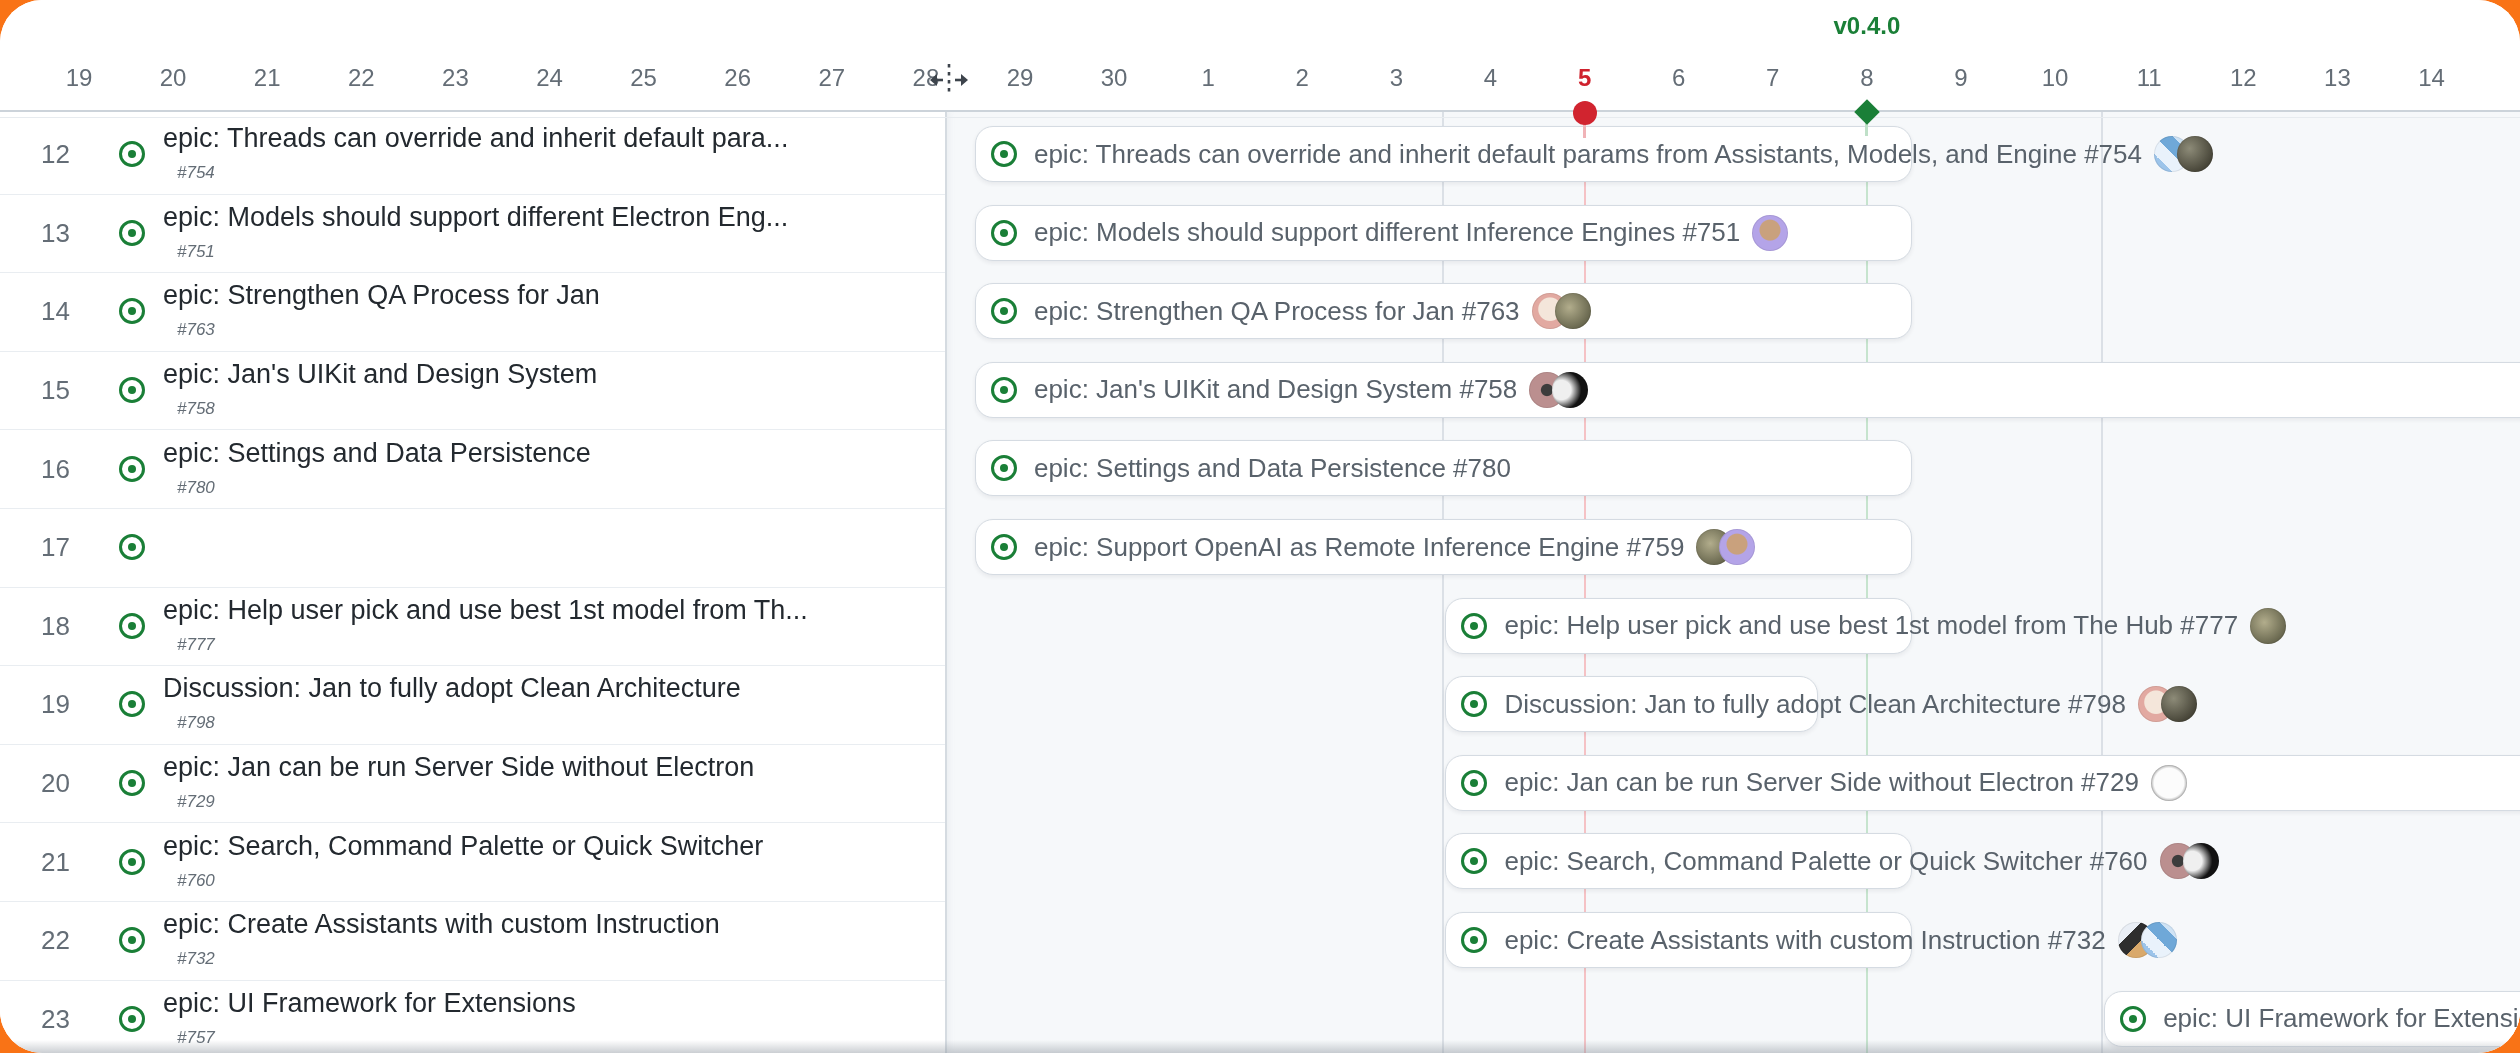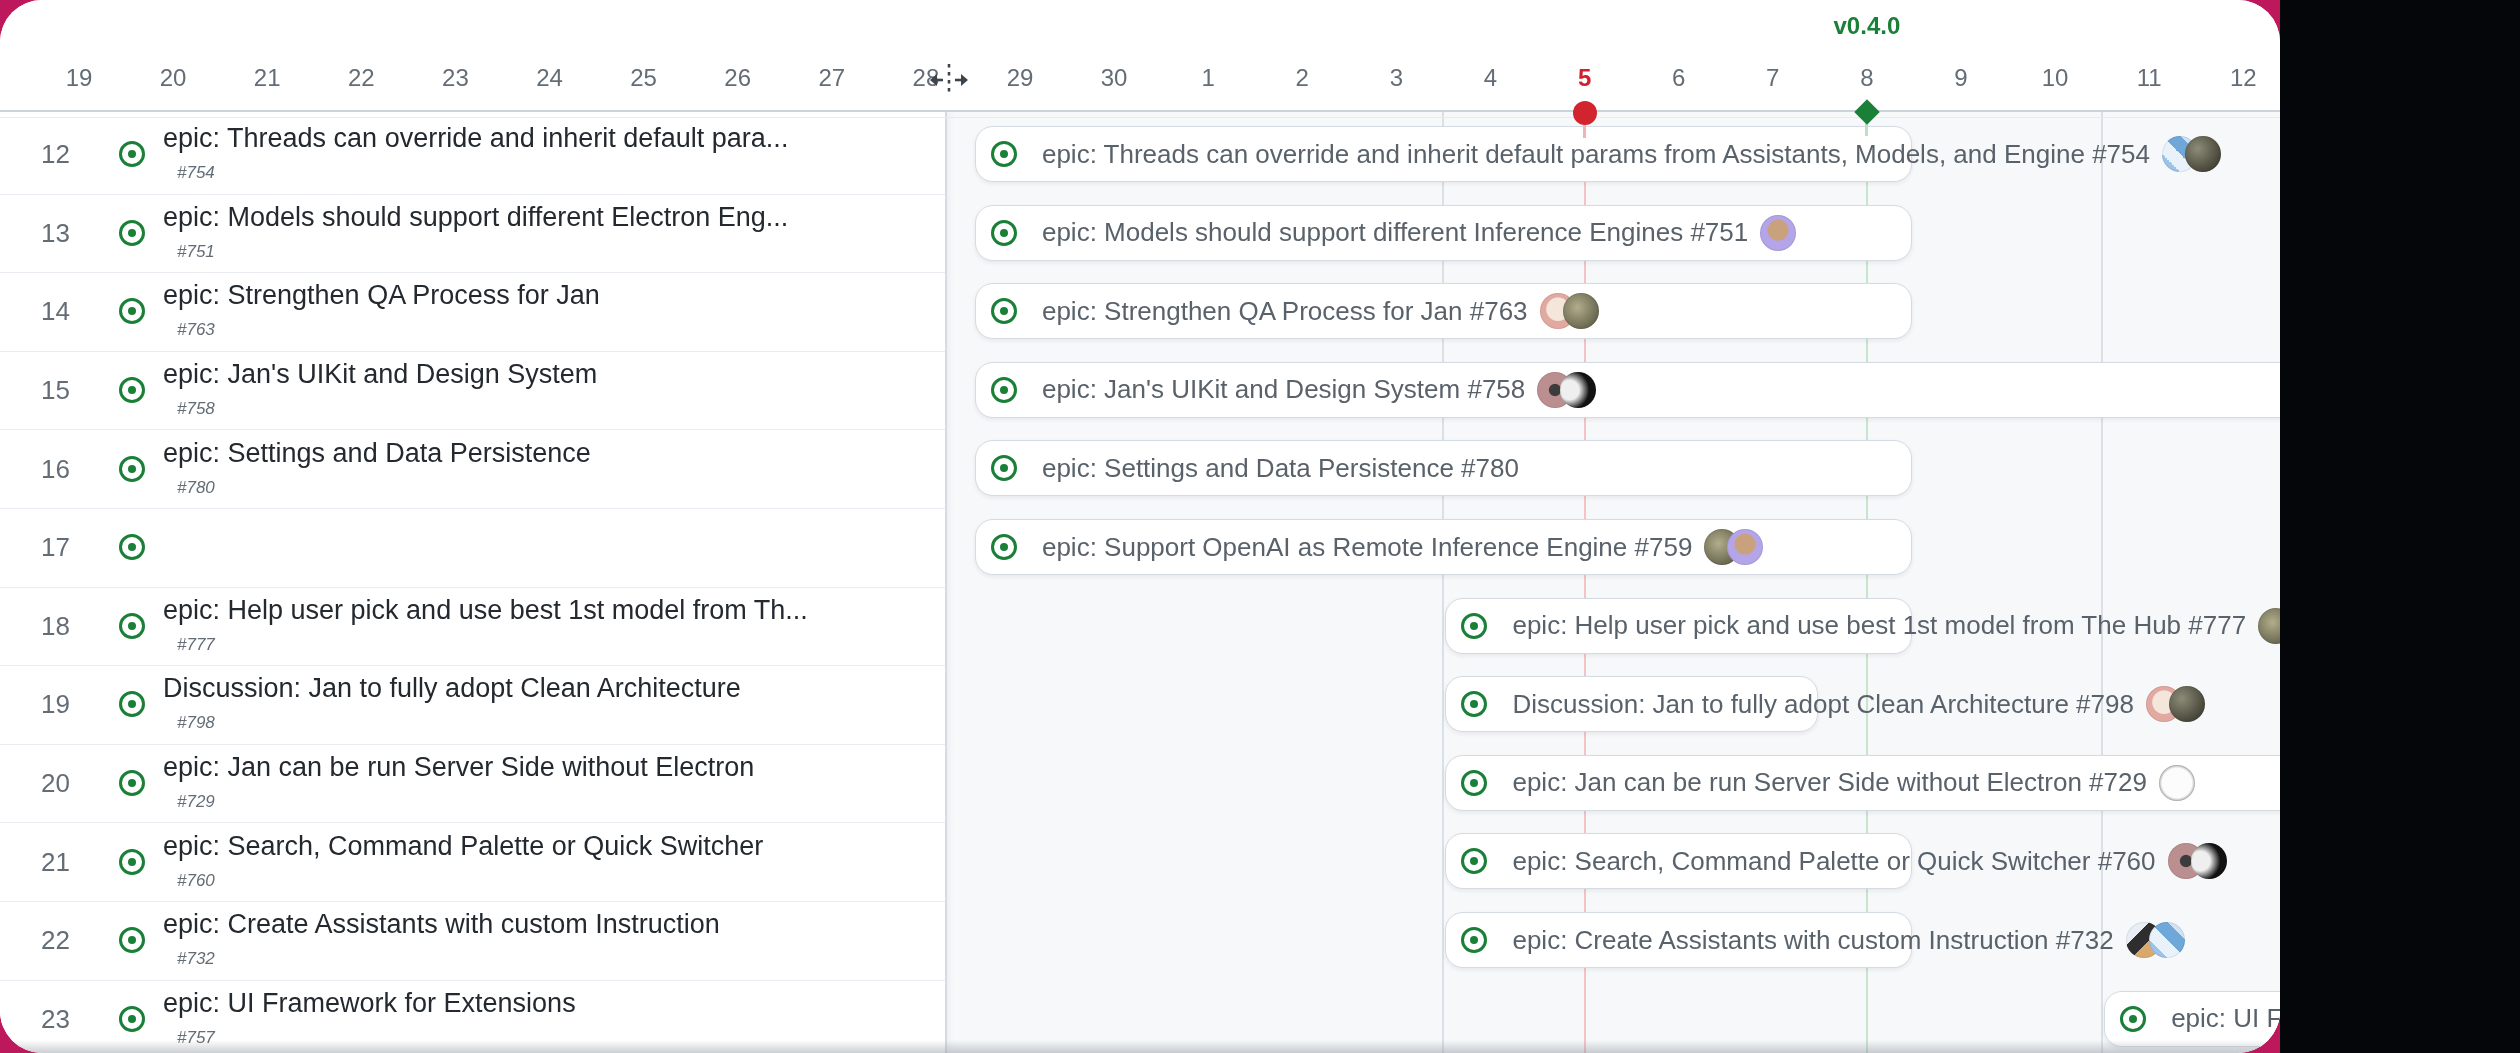--- a/index.html
+++ b/index.html
@@ -1,16 +1,16 @@
 <!DOCTYPE html>
 <html><head>
 <meta charset="utf-8">
 <style>
   html,body{margin:0;padding:0;background:#04060a;}
-  .stage{position:relative;width:2280px;height:1053px;background:#be185d;overflow:hidden;
+  .stage{position:relative;width:2520px;height:1053px;background:#f97316;overflow:hidden;
          font-family:"Liberation Sans",sans-serif;-webkit-font-smoothing:antialiased;}
   .window{position:absolute;inset:0;background:#ffffff;border-radius:42px;overflow:hidden;}
 
   
   .timeline-bg{position:absolute;left:945px;top:110px;right:0;bottom:0;background:#f6f8fa;}
   .gridline{position:absolute;top:112px;bottom:0;width:2px;z-index:1;}
   .gridline.week{background:#dbe0e6;width:1.5px;}
   .gridline.today{background:#f5c2c5;}
   .gridline.milestone{background:#c6e4ce;}
 
@@ -45,21 +45,21 @@
   .t-issue{font-size:17px;color:#646d76;margin-left:14px;font-style:italic;}
 
   
   .bar{position:absolute;height:56px;background:#ffffff;border:1.5px solid #d5dbe2;border-radius:18px;
        box-sizing:border-box;box-shadow:0 2px 4px rgba(31,35,40,.07);z-index:2;cursor:pointer;}
   .bar-content{position:absolute;height:56px;display:flex;align-items:center;white-space:nowrap;z-index:3;pointer-events:none;}
   .bar-content .issue-icon2{width:26px;height:26px;box-sizing:border-box;border:3px solid #1a7f37;border-radius:50%;
        position:relative;flex:none;}
   .issue-icon2::after{content:"";position:absolute;left:50%;top:50%;width:8px;height:8px;margin:-4px 0 0 -4px;
        border-radius:50%;background:#1a7f37;}
-  .bar-label{font-size:26px;color:#59626b;margin-left:25px;}
+  .bar-label{font-size:26px;color:#59626b;margin-left:17px;}
   .avatars{display:flex;margin-left:12px;}
   .avatar{width:36px;height:36px;border-radius:50%;flex:none;box-shadow:0 0 0 1px rgba(0,0,0,.08) inset;}
   .avatar + .avatar{margin-left:-13px;}
   .av-pixel-blue{background:linear-gradient(45deg,#9cc4ea 25%,#e9f2fb 25% 50%,#6fa8d8 50% 75%,#cfe3f5 75%);}
   .av-photo-dark{background:radial-gradient(circle at 35% 35%,#8d8b78,#474538 72%);}
   .av-memoji-purple{background:radial-gradient(circle at 50% 42%,#c9a17d 0 36%,#b4a4e8 40%);}
   .av-cartoon-pink{background:radial-gradient(circle at 50% 45%,#f4e6da 0 42%,#e2a9a1 46%);}
   .av-photo-olive{background:radial-gradient(circle at 40% 40%,#b2ad8c,#63624a 76%);}
   .av-mauve-eye{background:radial-gradient(circle at 50% 50%,#3c3c3c 0 22%,#bb8f8f 26%);}
   .av-black-crescent{background:radial-gradient(circle at 26% 50%,#efefef 0 30%,#121212 62%);}

